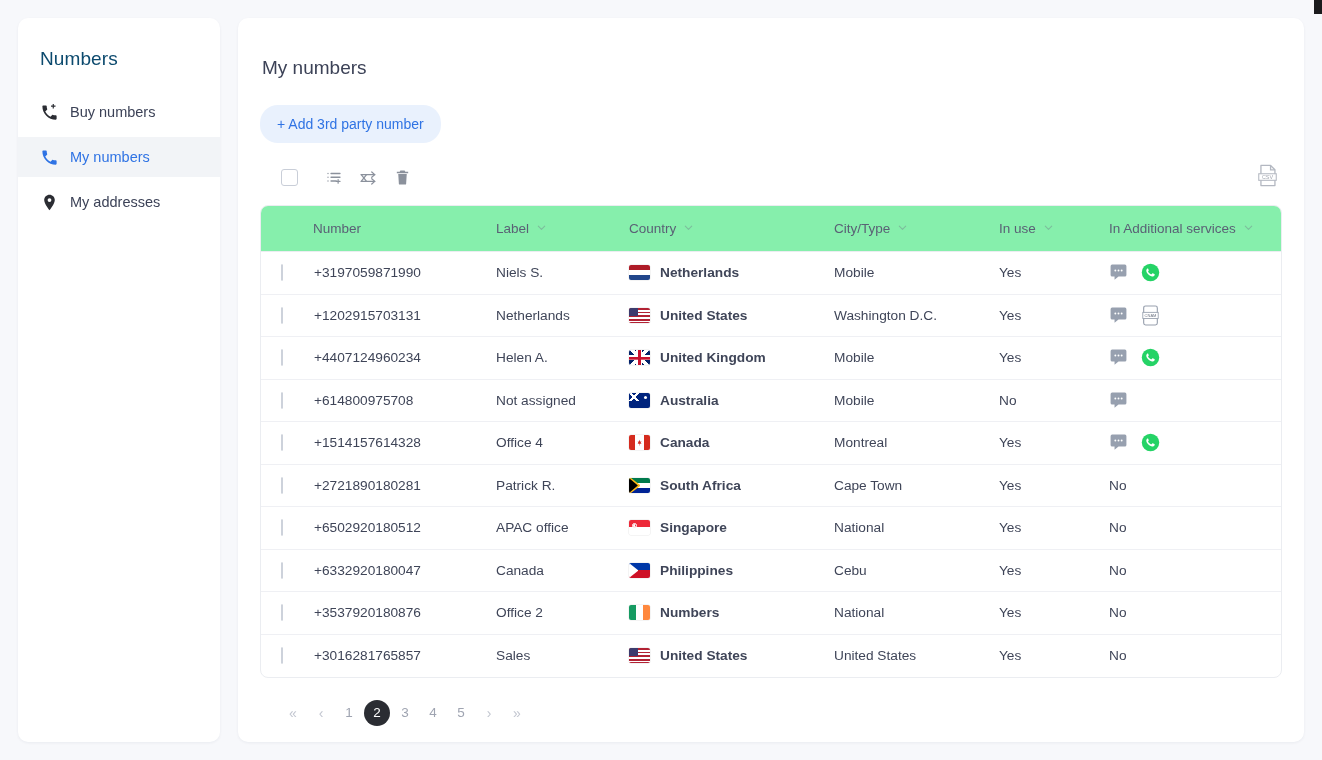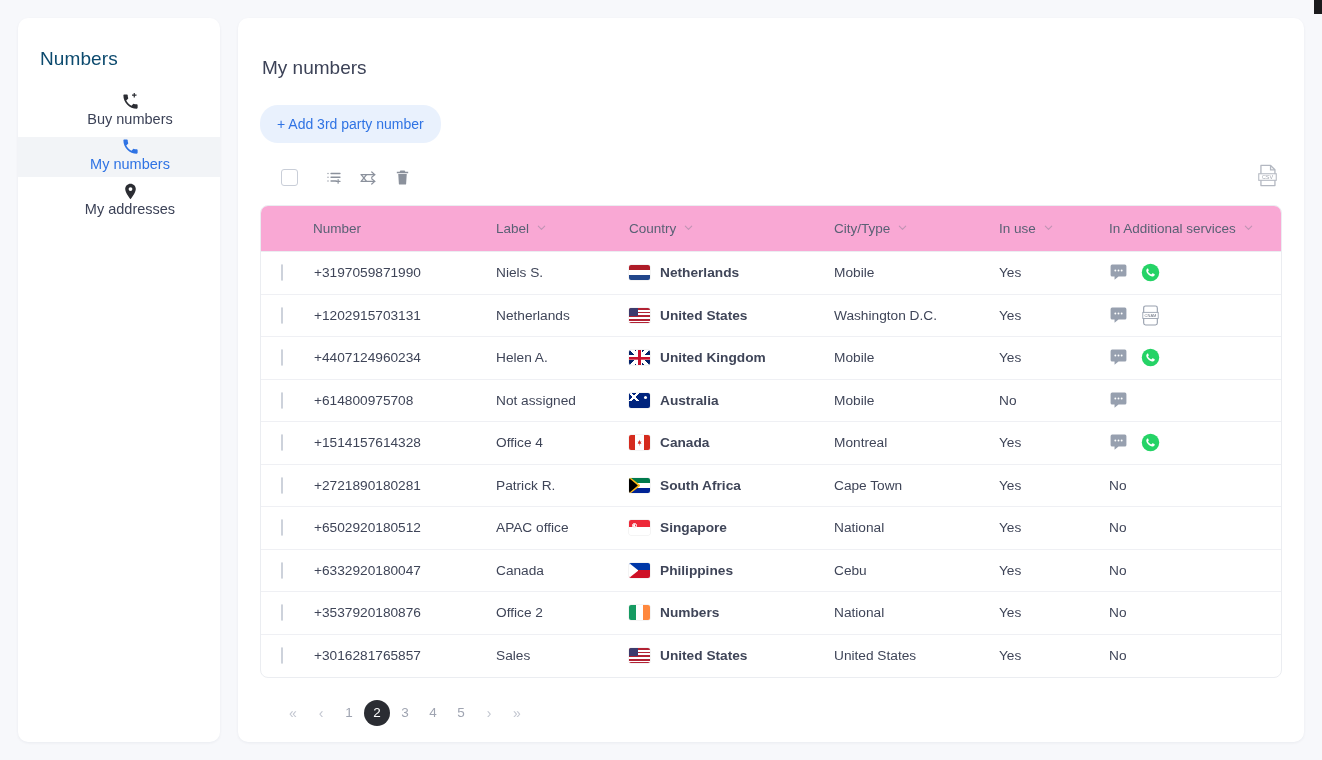--- a/index.html
+++ b/index.html
@@ -37,26 +37,26 @@
   .sidebar-title {
     font-size: 19px;
     color: #0c4a6e;
     padding: 14px 0 22px 22px;
     font-weight: 400;
     letter-spacing: .1px;
   }
   .nav-item {
     display: flex;
     align-items: center;
+    gap: 11px;
     height: 40px;
     padding-left: 22px;
     font-size: 14.5px;
     color: #3c4257;
     cursor: pointer;
-    flex-direction: column;
   }
   .nav-item + .nav-item { margin-top: 5px; }
   .nav-item.active {
     background: #f2f4f7;
     color: #2f73e4;
   }
   .nav-ico {
     width: 19px; height: 19px;
     display: flex; align-items: center; justify-content: center;
     flex: 0 0 19px;
@@ -156,21 +156,21 @@
 
   
   .table-wrap {
     margin-top: 10px;
     border: 1px solid #ebedf1;
     border-radius: 8px;
     overflow: hidden;
   }
   table { width: 100%; border-collapse: collapse; table-layout: fixed; }
   thead th {
-    background: #f9a8d4;
+    background: #86efac;
     text-align: left;
     font-weight: 400;
     font-size: 13.5px;
     color: #5a6175;
     height: 46px;
     padding: 0 0 0 0;
     border-bottom: 1px solid #ebedf1;
     white-space: nowrap;
   }
   th .th-inner { display: flex; align-items: center; gap: 7px; }

